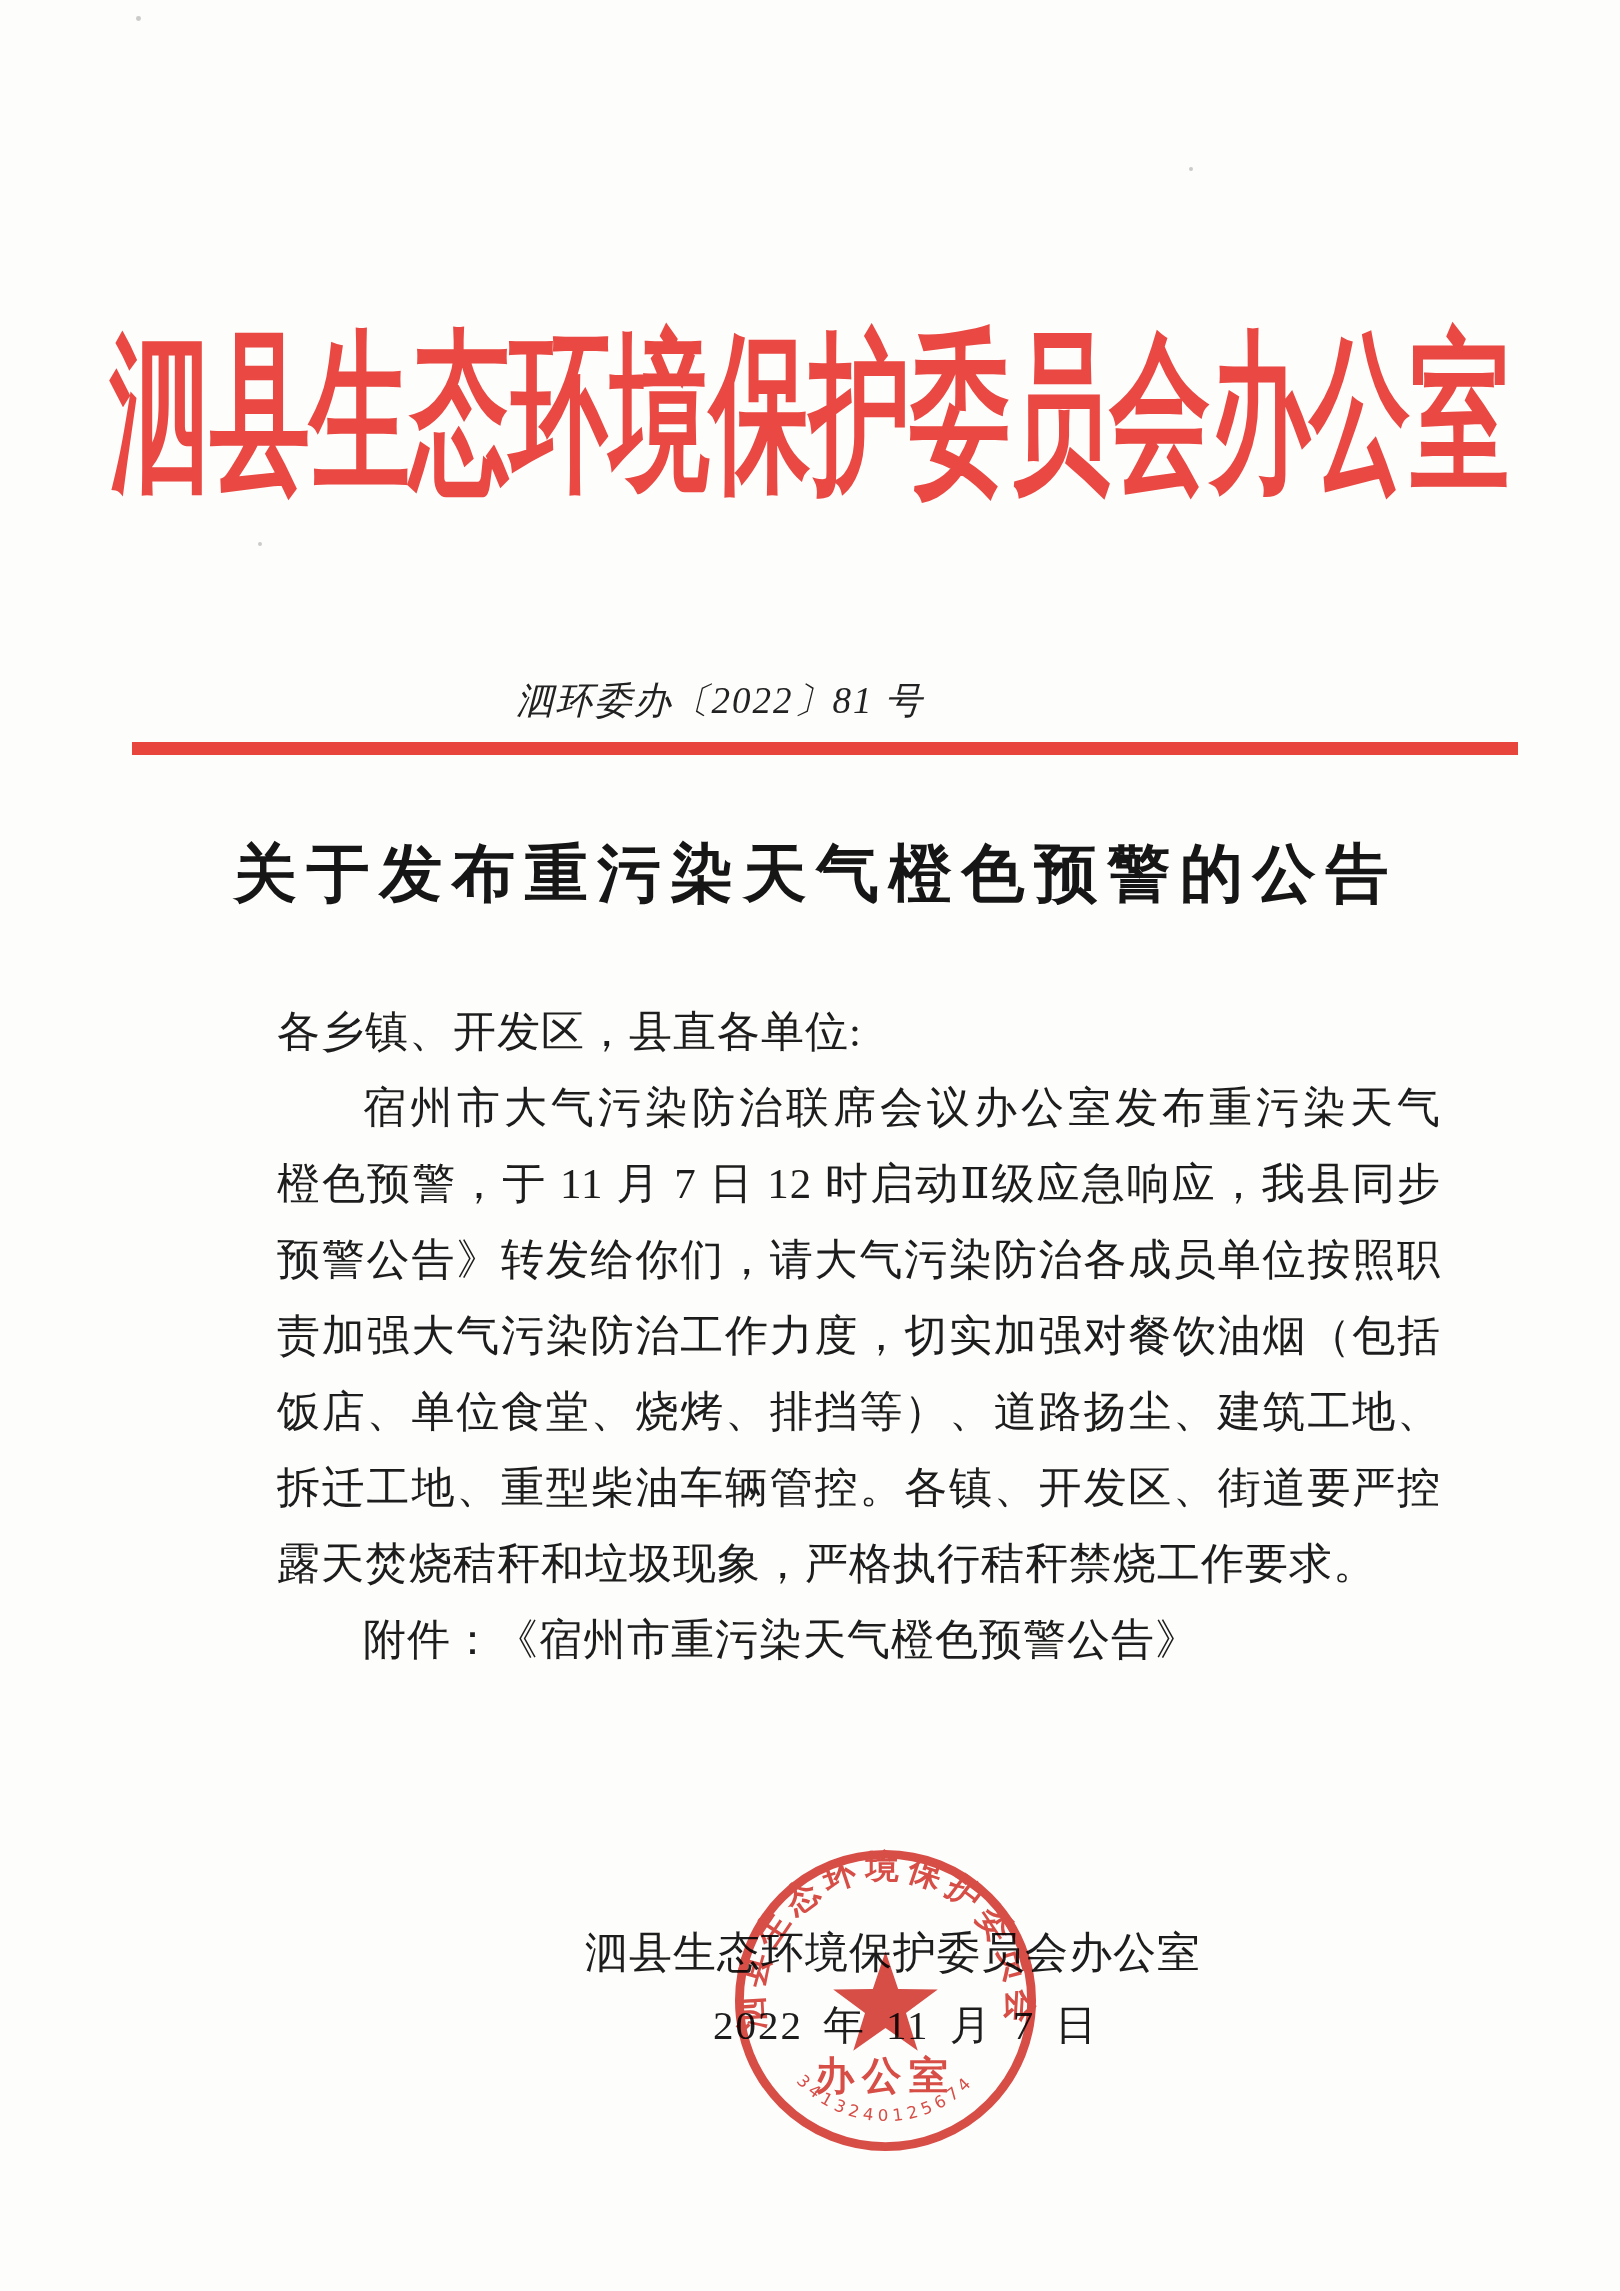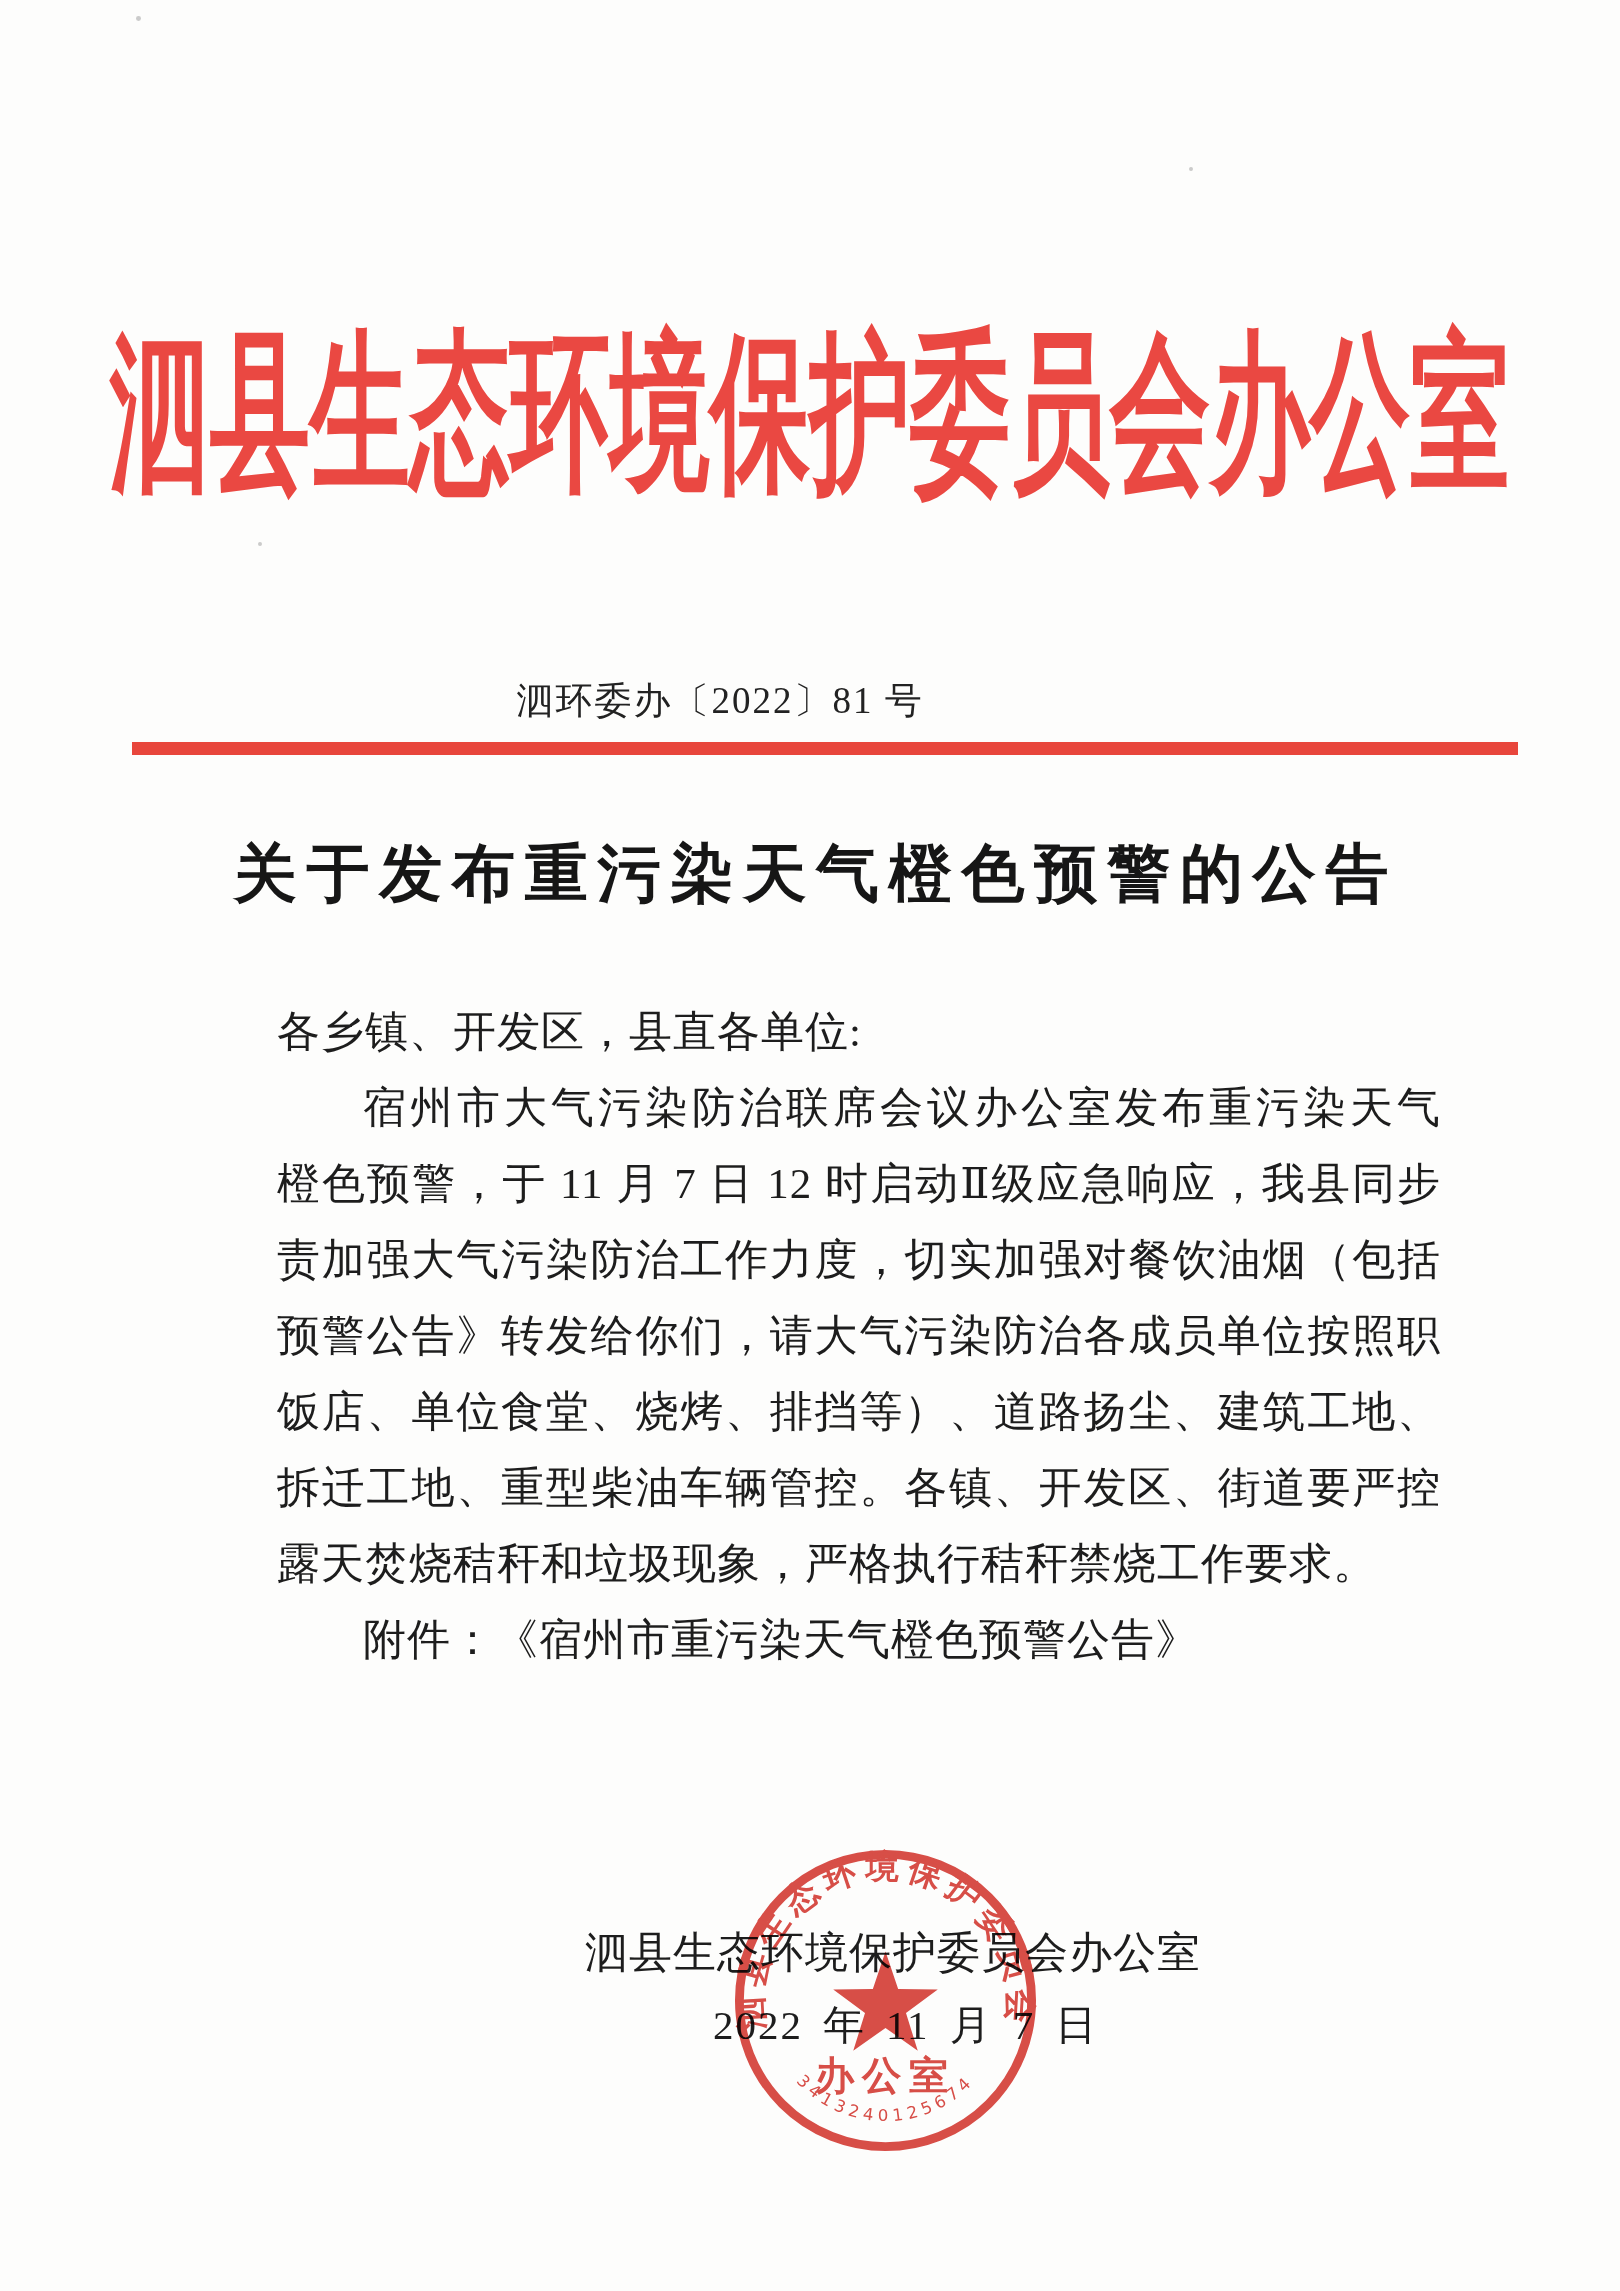--- a/index.html
+++ b/index.html
@@ -24,20 +24,21 @@
     transform-origin: top center;
     line-height: 1;
   }
   .doc-number {
     position: absolute;
     top: 676px; left: 0; width: 1440px;
     text-align: center;
     font-size: 37px;
     letter-spacing: 2px;
     color: #222;
+    font-style: italic;
   }
   .red-rule {
     position: absolute;
     top: 742px; left: 132px;
     width: 1386px; height: 12.7px;
     background: #e8463c;
   }
   .doc-title {
     position: absolute;
     top: 831px; left: 6px; width: 1620px;
@@ -108,22 +109,22 @@
 <div class="doc-number">泗环委办〔2022〕81 号</div>
 
 <div class="red-rule"></div>
 
 <div class="doc-title">关于发布重污染天气橙色预警的公告</div>
 
 <div class="body-block" id="body-block">
     <div class="body-line">各乡镇、开发区，县直各单位:</div>
     <div class="body-line justify indent">宿州市大气污染防治联席会议办公室发布重污染天气</div>
     <div class="body-line justify">橙色预警，于 11 月 7 日 12 时启动Ⅱ级应急响应，我县同步</div>
+    <div class="body-line justify">预警公告》转发给你们，请大气污染防治各成员单位按照职</div>
     <div class="body-line justify">责加强大气污染防治工作力度，切实加强对餐饮油烟（包括</div>
-    <div class="body-line justify">预警公告》转发给你们，请大气污染防治各成员单位按照职</div>
     <div class="body-line justify">饭店、单位食堂、烧烤、排挡等）、道路扬尘、建筑工地、</div>
     <div class="body-line justify">拆迁工地、重型柴油车辆管控。各镇、开发区、街道要严控</div>
     <div class="body-line">露天焚烧秸秆和垃圾现象，严格执行秸秆禁烧工作要求。</div>
     <div class="body-line indent">附件：《宿州市重污染天气橙色预警公告》</div>
   </div>
 
 <div class="signature">泗县生态环境保护委员会办公室</div>
 
 <div class="doc-date">2022 年 11 月 7 日</div>
 

